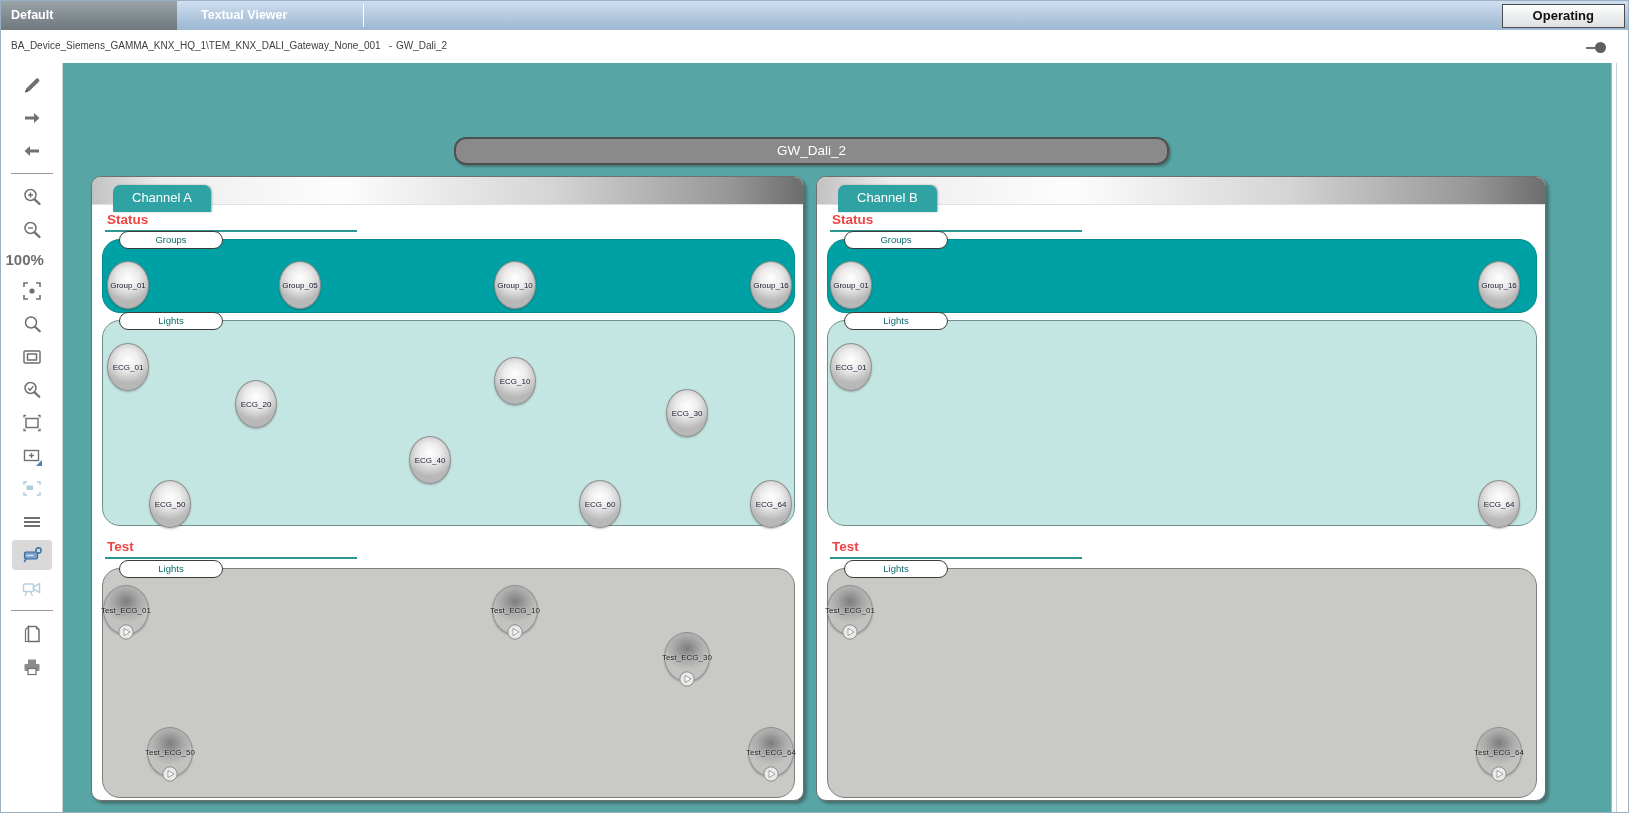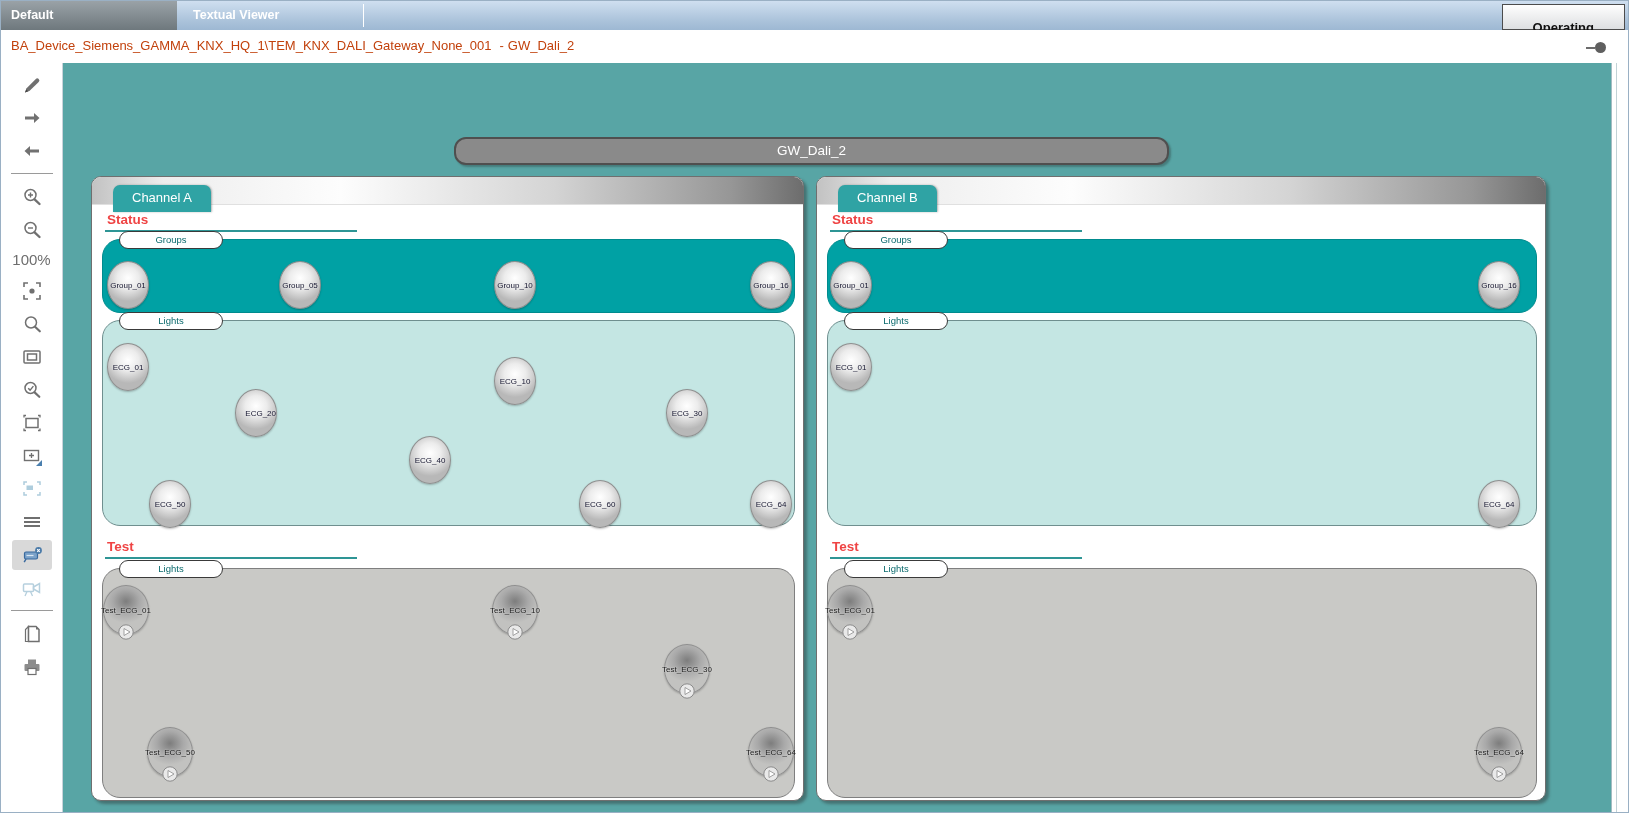--- a/index.html
+++ b/index.html
@@ -2,39 +2,39 @@
 <html><head>
 <meta charset="utf-8">
 <style>
   html,body{margin:0;padding:0;background:#dfe5ea;font-family:"Liberation Sans",sans-serif;}
   .window{position:relative;width:1629px;height:813px;background:#ffffff;overflow:hidden;border:1px solid #9ab0c4;box-sizing:border-box;}
 
   
   .tabbar{position:absolute;left:0;top:0;right:0;height:29px;background:linear-gradient(#cfdff0,#aac2da 70%,#9db8d3);border-bottom:1px solid #85a3c2;}
   .tab{position:absolute;top:0;height:29px;line-height:29px;font-size:12.5px;font-weight:bold;color:#fff;box-sizing:border-box;}
   .tab-default{left:0;width:176px;padding-left:10px;background:linear-gradient(#9aa2a7,#6e787d);}
-  .tab-textual{left:176px;width:186px;padding-left:16px;}
+  .tab-textual{left:176px;width:186px;padding-left:24px;}
   .tab-sep{position:absolute;left:362px;top:3px;width:1px;height:23px;background:#ffffff;}
-  .operating-btn{position:absolute;right:3px;top:3px;height:24px;line-height:22px;padding:12px 30px;background:linear-gradient(#fefefe,#dddfe1);border:1px solid #4c4c4c;font-size:13px;font-weight:bold;color:#111;box-sizing:border-box;}
+  .operating-btn{position:absolute;right:3px;top:3px;height:24px;line-height:22px;padding:0 30px;background:linear-gradient(#fefefe,#dddfe1);border:1px solid #4c4c4c;font-size:13px;font-weight:bold;color:#111;box-sizing:border-box;}
 
   
   .crumb-row{position:absolute;left:0;top:29px;right:0;height:33px;background:#fff;border-bottom:1px solid #d7dde2;}
-  .crumb-text{position:absolute;left:10px;top:0;line-height:32px;font-size:13px;color:#c2410c;}
+  .crumb-text{position:absolute;left:10px;top:0;line-height:32px;font-size:10px;color:#404040;}
   .crumb-text span{margin-right:4px;}
   .crumb-sep{margin:0 8px 0 4px;}
   .pin-ico{position:absolute;right:22px;top:12px;width:20px;height:11px;}
   .pin-ico .line{position:absolute;left:0;top:5px;width:9px;height:2px;background:#6b6b6b;}
   .pin-ico .dot{position:absolute;right:0;top:0;width:11px;height:11px;border-radius:50%;background:#5f5f5f;}
 
   
   .toolbar{position:absolute;left:0;top:62px;width:62px;bottom:0;background:#fff;border-right:1px solid #c9d3da;box-sizing:border-box;padding-top:6px;}
   .tool{width:40px;height:30px;margin:1px auto 3px auto;display:flex;align-items:center;justify-content:center;border-radius:3px;}
   .tool.selected{background:#d9d9d9;}
   .tool-sep{width:42px;height:1px;background:#9a9a9a;margin:7px auto 8px auto;}
-  .zoom-level{width:52px;margin:2px auto 4px auto;text-align:center;font-size:15px;font-weight:normal;color:#6e6e6e;height:24px;line-height:24px;}
+  .zoom-level{width:52px;margin:2px auto 4px auto;font-size:15px;font-weight:bold;color:#6e6e6e;height:24px;line-height:24px;}
 
   
   .canvas{position:absolute;left:62px;top:62px;right:17px;bottom:0;background:#58a5a5;}
   .right-gutter{position:absolute;right:0;top:62px;width:17px;bottom:0;background:#fff;border-left:1px solid #a3bcc2;box-sizing:border-box;}
   .right-gutter .inner-line{position:absolute;left:4px;top:0;bottom:0;width:1px;background:#c2d2d6;}
 
   .diagram-title{position:absolute;left:391px;top:74px;width:711px;height:24px;background:#8a8a8a;border:2px solid #4f4f4f;border-radius:12px;color:#fff;font-size:13.5px;text-align:center;line-height:23px;box-shadow:2px 2px 2px rgba(30,30,30,.3);}
 
   
   .panel{position:absolute;top:113px;height:625px;background:#fff;border:1px solid #6f6f6f;border-radius:10px;box-shadow:3px 3px 3px rgba(40,40,40,.4);box-sizing:border-box;}
@@ -220,21 +220,21 @@
             </div>
           </div>
           <div class="node-box kind-lights">
             <div class="pill">Lights</div>
             <div class="node" style="left: 4px; top: 22px;">
               <span class="node-label">ECG_01</span>
             </div>
             <div class="node" style="left: 391px; top: 36px;">
               <span class="node-label">ECG_10</span>
             </div>
-            <div class="node" style="left: 132px; top: 68px; justify-content: flex-end;">
+            <div class="node" style="left: 132px; top: 59px;">
               <span class="node-label">ECG_20</span>
             </div>
             <div class="node" style="left: 563px; top: 68px;">
               <span class="node-label">ECG_30</span>
             </div>
             <div class="node" style="left: 306px; top: 115px;">
               <span class="node-label">ECG_40</span>
             </div>
             <div class="node" style="left: 46px; top: 159px;">
               <span class="node-label">ECG_50</span>
@@ -256,21 +256,21 @@
                   <polygon points="6,4.5 12,8 6,11.5" fill="#fff" stroke="#8a8a8a" stroke-width="0.8"></polygon>
                 </svg></span>
             </div>
             <div class="node test" style="left: 389px; top: 16px;">
               <span class="node-label">Test_ECG_10</span>
               <span class="play"><svg width="16" height="16" viewBox="0 0 16 16">
                   <circle cx="8" cy="8" r="7.2" fill="#e9e9e9" stroke="#8a8a8a"></circle>
                   <polygon points="6,4.5 12,8 6,11.5" fill="#fff" stroke="#8a8a8a" stroke-width="0.8"></polygon>
                 </svg></span>
             </div>
-            <div class="node test" style="left: 561px; top: 75px; justify-content: center;">
+            <div class="node test" style="left: 561px; top: 63px; justify-content: center;">
               <span class="node-label">Test_ECG_30</span>
               <span class="play"><svg width="16" height="16" viewBox="0 0 16 16">
                   <circle cx="8" cy="8" r="7.2" fill="#e9e9e9" stroke="#8a8a8a"></circle>
                   <polygon points="6,4.5 12,8 6,11.5" fill="#fff" stroke="#8a8a8a" stroke-width="0.8"></polygon>
                 </svg></span>
             </div>
             <div class="node test" style="left: 44px; top: 158px;">
               <span class="node-label">Test_ECG_50</span>
               <span class="play"><svg width="16" height="16" viewBox="0 0 16 16">
                   <circle cx="8" cy="8" r="7.2" fill="#e9e9e9" stroke="#8a8a8a"></circle>

